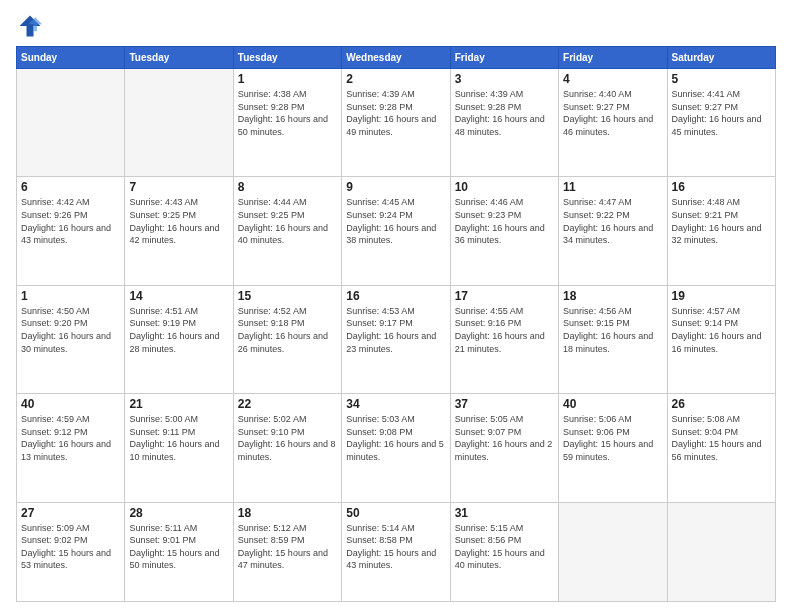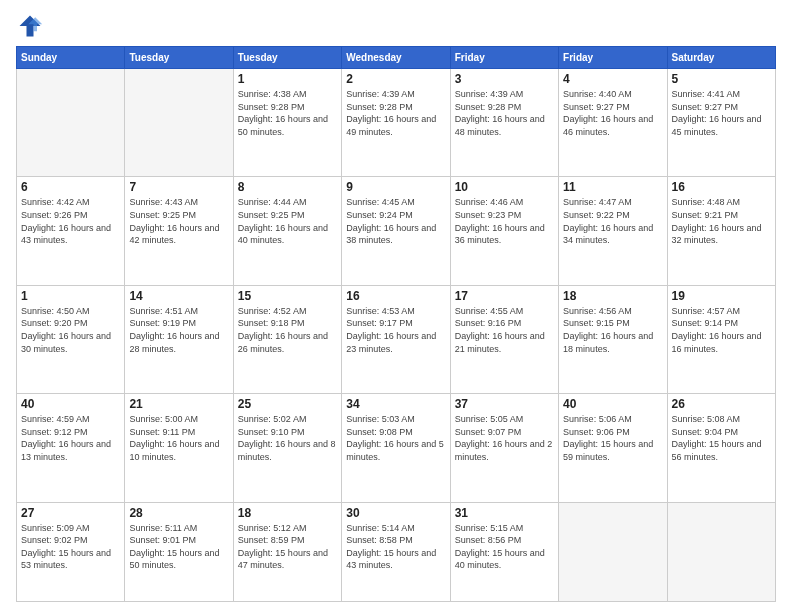--- a/index.html
+++ b/index.html
@@ -221,21 +221,21 @@
         <tr>
           <td>
             <span class="day-number">40</span>
             <div class="day-detail">Sunrise: 4:59 AM<br>Sunset: 9:12 PM<br>Daylight: 16 hours and 13 minutes.</div>
           </td>
           <td>
             <span class="day-number">21</span>
             <div class="day-detail">Sunrise: 5:00 AM<br>Sunset: 9:11 PM<br>Daylight: 16 hours and 10 minutes.</div>
           </td>
           <td>
-            <span class="day-number">25</span>
+            <span class="day-number">22</span>
             <div class="day-detail">Sunrise: 5:02 AM<br>Sunset: 9:10 PM<br>Daylight: 16 hours and 8 minutes.</div>
           </td>
           <td>
             <span class="day-number">34</span>
             <div class="day-detail">Sunrise: 5:03 AM<br>Sunset: 9:08 PM<br>Daylight: 16 hours and 5 minutes.</div>
           </td>
           <td>
             <span class="day-number">37</span>
             <div class="day-detail">Sunrise: 5:05 AM<br>Sunset: 9:07 PM<br>Daylight: 16 hours and 2 minutes.</div>
           </td>
@@ -255,21 +255,21 @@
           </td>
           <td>
             <span class="day-number">28</span>
             <div class="day-detail">Sunrise: 5:11 AM<br>Sunset: 9:01 PM<br>Daylight: 15 hours and 50 minutes.</div>
           </td>
           <td>
             <span class="day-number">18</span>
             <div class="day-detail">Sunrise: 5:12 AM<br>Sunset: 8:59 PM<br>Daylight: 15 hours and 47 minutes.</div>
           </td>
           <td>
-            <span class="day-number">30</span>
+            <span class="day-number">50</span>
             <div class="day-detail">Sunrise: 5:14 AM<br>Sunset: 8:58 PM<br>Daylight: 15 hours and 43 minutes.</div>
           </td>
           <td>
             <span class="day-number">31</span>
             <div class="day-detail">Sunrise: 5:15 AM<br>Sunset: 8:56 PM<br>Daylight: 15 hours and 40 minutes.</div>
           </td>
           <td class="empty"></td>
           <td class="empty"></td>
         </tr>
       </tbody>

